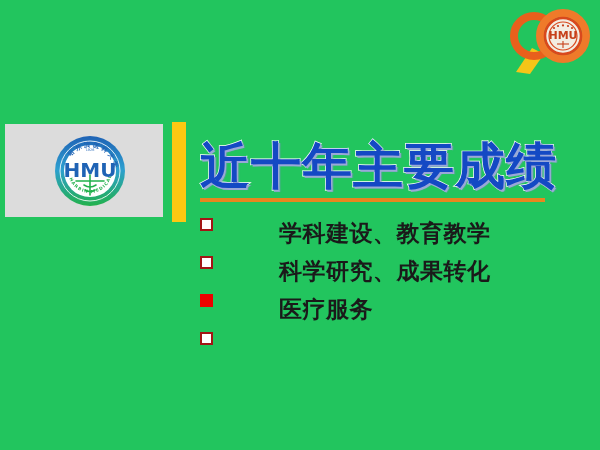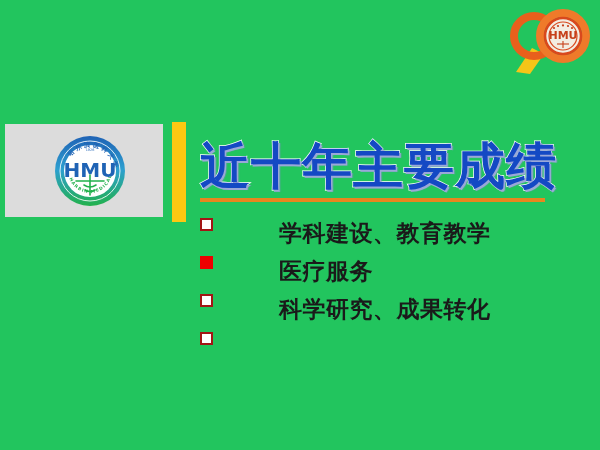--- a/index.html
+++ b/index.html
@@ -197,30 +197,30 @@
   <div id="title-rule"></div>
 
   <div id="bullet-list">
 
     <div class="bullet-row">
       <span class="bullet-marker"></span>
       <span class="bullet-label">学科建设、教育教学</span>
     </div>
 
     <div class="bullet-row">
+      <span class="bullet-marker"></span>
+      <span class="bullet-label">科学研究、成果转化</span>
+    </div>
+
+    <div class="bullet-row">
       <span class="bullet-marker filled"></span>
       <span class="bullet-label">医疗服务</span>
     </div>
 
+
     <div class="bullet-row">
       <span class="bullet-marker"></span>
-      <span class="bullet-label">科学研究、成果转化</span>
-    </div>
-
-
-    <div class="bullet-row">
-      <span class="bullet-marker"></span>
     </div>
 
 
   </div>
 
 </div>
 
 </body></html>

